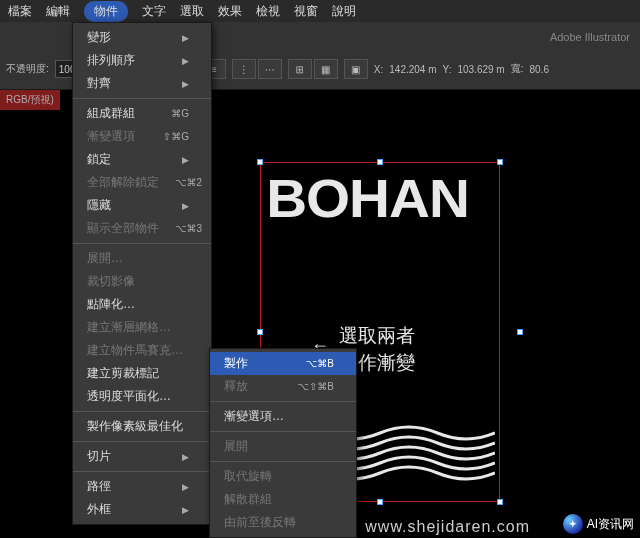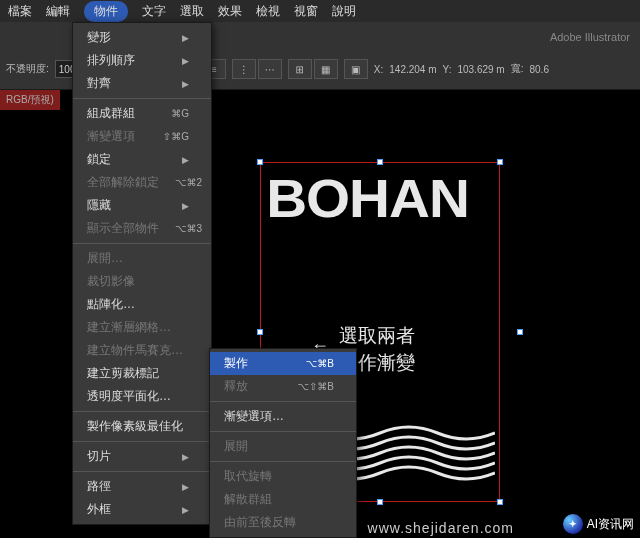--- a/index.html
+++ b/index.html
@@ -22,21 +22,21 @@
 .h-tl{top:-4px;left:-4px}.h-tr{top:-4px;right:-4px}.h-bl{bottom:-4px;left:-4px}.h-br{bottom:-4px;right:-4px}
 .h-t{top:-4px;left:50%;margin-left:-3px}.h-b{bottom:-4px;left:50%;margin-left:-3px}
 .h-l{top:50%;left:-4px;margin-top:-3px}.h-r{top:50%;right:-24px;margin-top:-3px}
 .bohan{position:absolute;top:4px;left:10px;font-family:Impact,"Arial Black",sans-serif;font-weight:900;font-size:54px;letter-spacing:-1px;color:#e8e8e8;transform:scaleX(1.05)}
 .annotation{position:absolute;top:160px;left:78px;color:#e8e8e8;font-size:19px;line-height:1.4;text-align:left}
 .arrow{position:absolute;top:170px;left:50px;color:#fff;font-size:18px}
 .wave{position:absolute;bottom:20px;left:4px;right:4px;height:56px;overflow:hidden}
 .wave svg{width:100%;height:100%}
 .watermark{position:absolute;bottom:4px;right:6px;display:flex;align-items:center;gap:4px;font-size:12px;color:#fff}
 .watermark .logo{width:20px;height:20px;background:radial-gradient(circle at 30% 30%,#6cf,#23a 70%);border-radius:50%;display:flex;align-items:center;justify-content:center;font-weight:bold;font-size:9px}
-.wm-url{position:absolute;bottom:2px;right:126px;font-size:14px;color:#ccc;letter-spacing:1px}
+.wm-url{position:absolute;bottom:2px;right:110px;font-size:16px;color:#ccc;letter-spacing:1px}
 .menu{position:absolute;background:#3a3a3a;border:1px solid #1a1a1a;box-shadow:2px 2px 8px rgba(0,0,0,.6);font-size:12px;color:#ddd;min-width:140px;padding:3px 0}
 .menu .item{padding:3px 22px 3px 14px;display:flex;justify-content:space-between;align-items:center;gap:16px;white-space:nowrap;cursor:default}
 .menu .item.disabled{color:#777}
 .menu .item .arrow-r{font-size:9px;color:#aaa}
 .menu .item .sc{font-size:10px;color:#aaa}
 .menu .sep{height:1px;background:#555;margin:3px 0}
 .menu .item.hl{background:#2d5ab3;color:#fff}
 .menu .item.hl .sc,.menu .item.hl .arrow-r{color:#fff}
 .menu1{top:22px;left:72px;width:138px}
 .menu2{top:348px;left:209px;width:148px}

